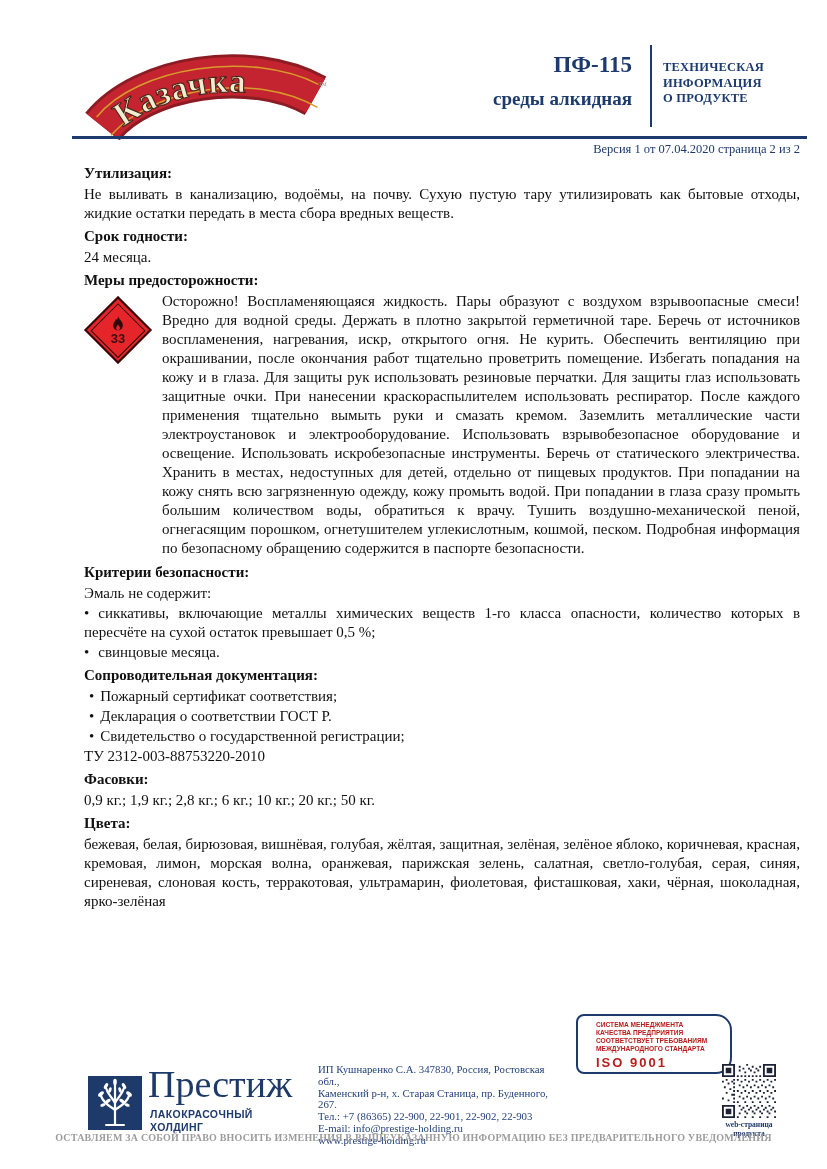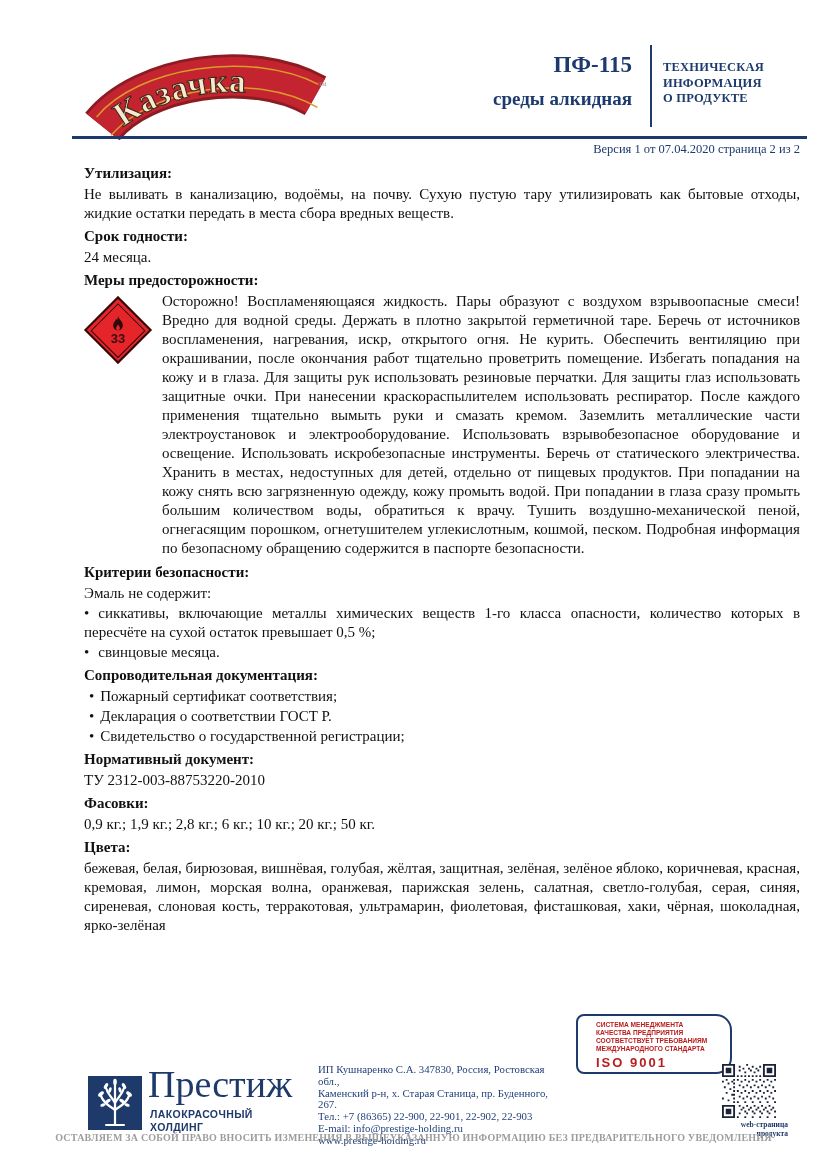--- a/index.html
+++ b/index.html
@@ -44,21 +44,21 @@
   .f-sub{position:absolute;top:1108px;left:150px;font-family:"Liberation Sans",sans-serif;
          font-weight:bold;font-size:10.5px;line-height:12.5px;letter-spacing:.4px;color:#1e3a6b;}
   .f-contacts{position:absolute;top:1064px;left:318px;width:250px;font-size:10.8px;
               line-height:11.8px;color:#24427c;}
   .iso-badge{position:absolute;top:1014px;left:576px;width:116px;height:46px;border:2px solid #1e3a6b;
              border-radius:8px 16px 16px 8px;padding:5px 18px;color:#b91c1c;}
   .iso-line{font-family:"Liberation Sans",sans-serif;font-weight:bold;font-size:6.6px;line-height:8px;}
   .iso-std{font-family:"Liberation Sans",sans-serif;font-weight:bold;font-size:13px;
            letter-spacing:2px;margin-top:2px;}
   .qr{position:absolute;top:1064px;left:722px;width:54px;height:54px;}
-  .qr-caption{position:absolute;top:1120px;left:710px;width:78px;text-align:right;font-weight:bold;
+  .qr-caption{position:absolute;top:1120px;left:710px;width:78px;text-align:center;font-weight:bold;
               font-size:7.5px;line-height:9px;color:#1e3a6b;}
   .disclaimer{position:absolute;top:1132px;left:0;right:0;text-align:center;color:#9c9c9c;
               font-weight:bold;font-size:10px;letter-spacing:.2px;}
 </style>
 </head>
 <body>
 
 <div class="page">
 
   <div class="logo">
@@ -118,21 +118,20 @@
     <h3 class="sec-title">Критерии безопасности:</h3>
     <p class="body-p nojust">Эмаль не содержит:</p>
     <p class="body-p bullet-row"><span class="dot">•</span><span>сиккативы, включающие металлы химических веществ 1-го класса опасности, количество которых в пересчёте на сухой остаток превышает 0,5 %;</span></p>
     <p class="body-p bullet-row nojust"><span class="dot">•</span><span>свинцовые месяца.</span></p>
 
     <h3 class="sec-title">Сопроводительная документация:</h3>
     <p class="body-p doc-bullet"><span class="dot">•</span><span>Пожарный сертификат соответствия;</span></p>
     <p class="body-p doc-bullet"><span class="dot">•</span><span>Декларация о соответствии ГОСТ Р.</span></p>
     <p class="body-p doc-bullet"><span class="dot">•</span><span>Свидетельство о государственной регистрации;</span></p>
 
-    <h3 class="sec-title">Нормативный документ:</h3>
     <p class="body-p nojust">ТУ 2312-003-88753220-2010</p>
 
     <h3 class="sec-title">Фасовки:</h3>
     <p class="body-p nojust">0,9 кг.; 1,9 кг.; 2,8 кг.; 6 кг.; 10 кг.; 20 кг.; 50 кг.</p>
 
     <h3 class="sec-title">Цвета:</h3>
     <p class="body-p">бежевая, белая, бирюзовая, вишнёвая, голубая, жёлтая, защитная, зелёная, зелёное яблоко, коричневая, красная, кремовая, лимон, морская волна, оранжевая, парижская зелень, салатная, светло-голубая, серая, синяя, сиреневая, слоновая кость, терракотовая, ультрамарин, фиолетовая, фисташковая, хаки, чёрная, шоколадная, ярко-зелёная</p>
 
   </div>
 

